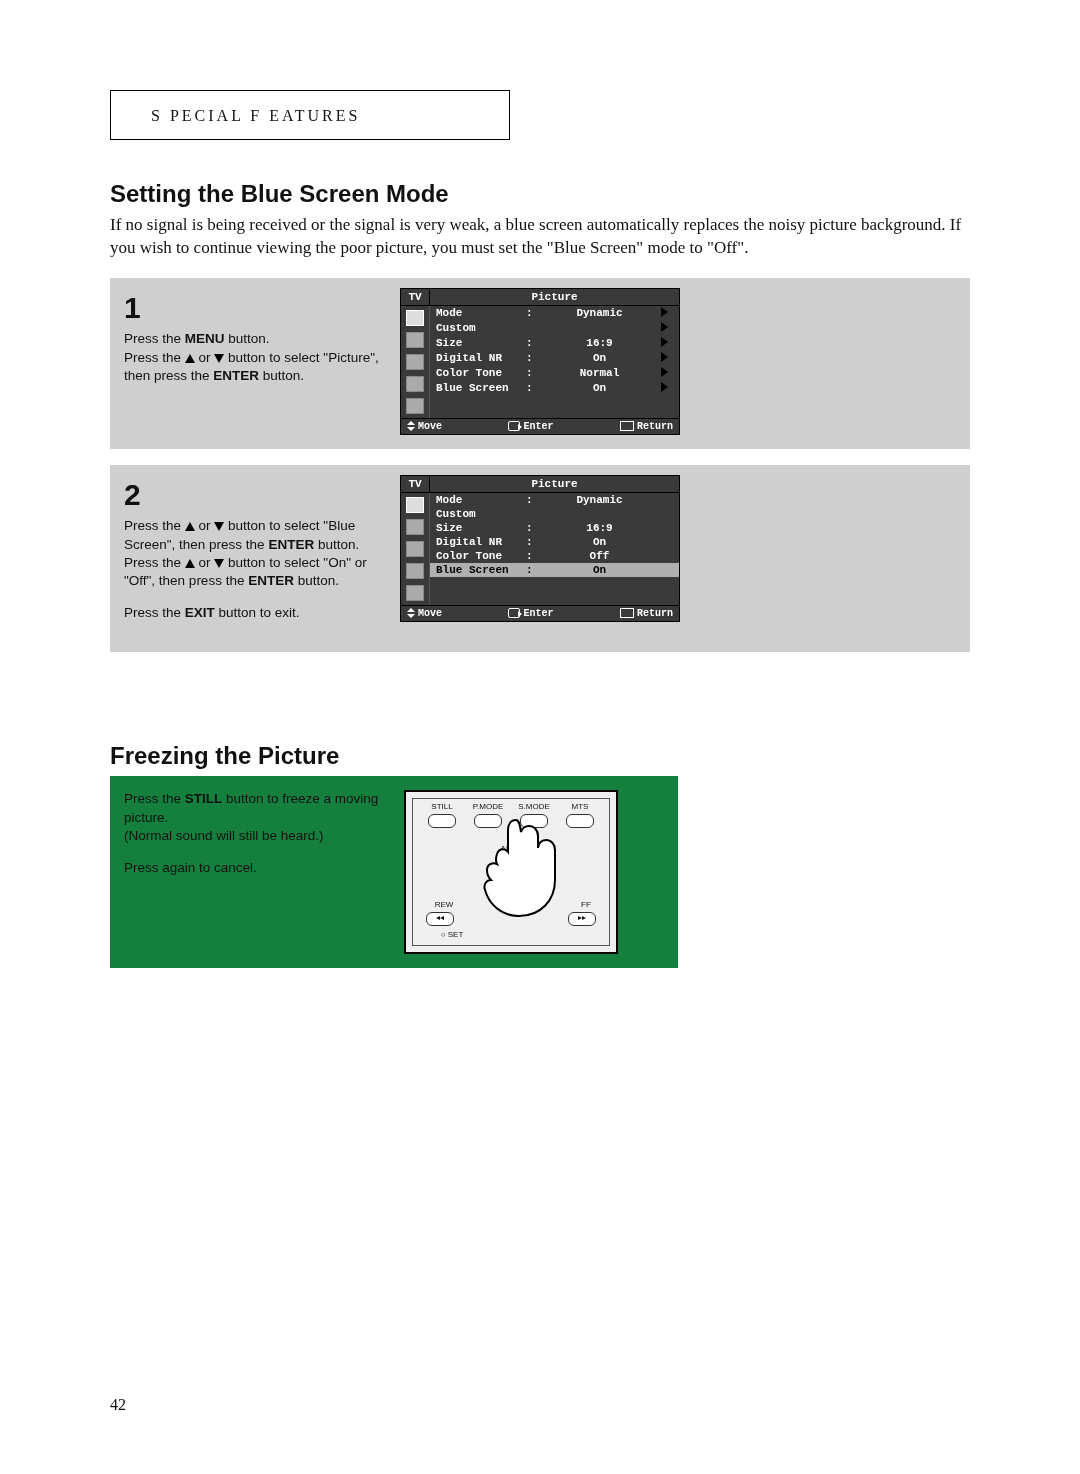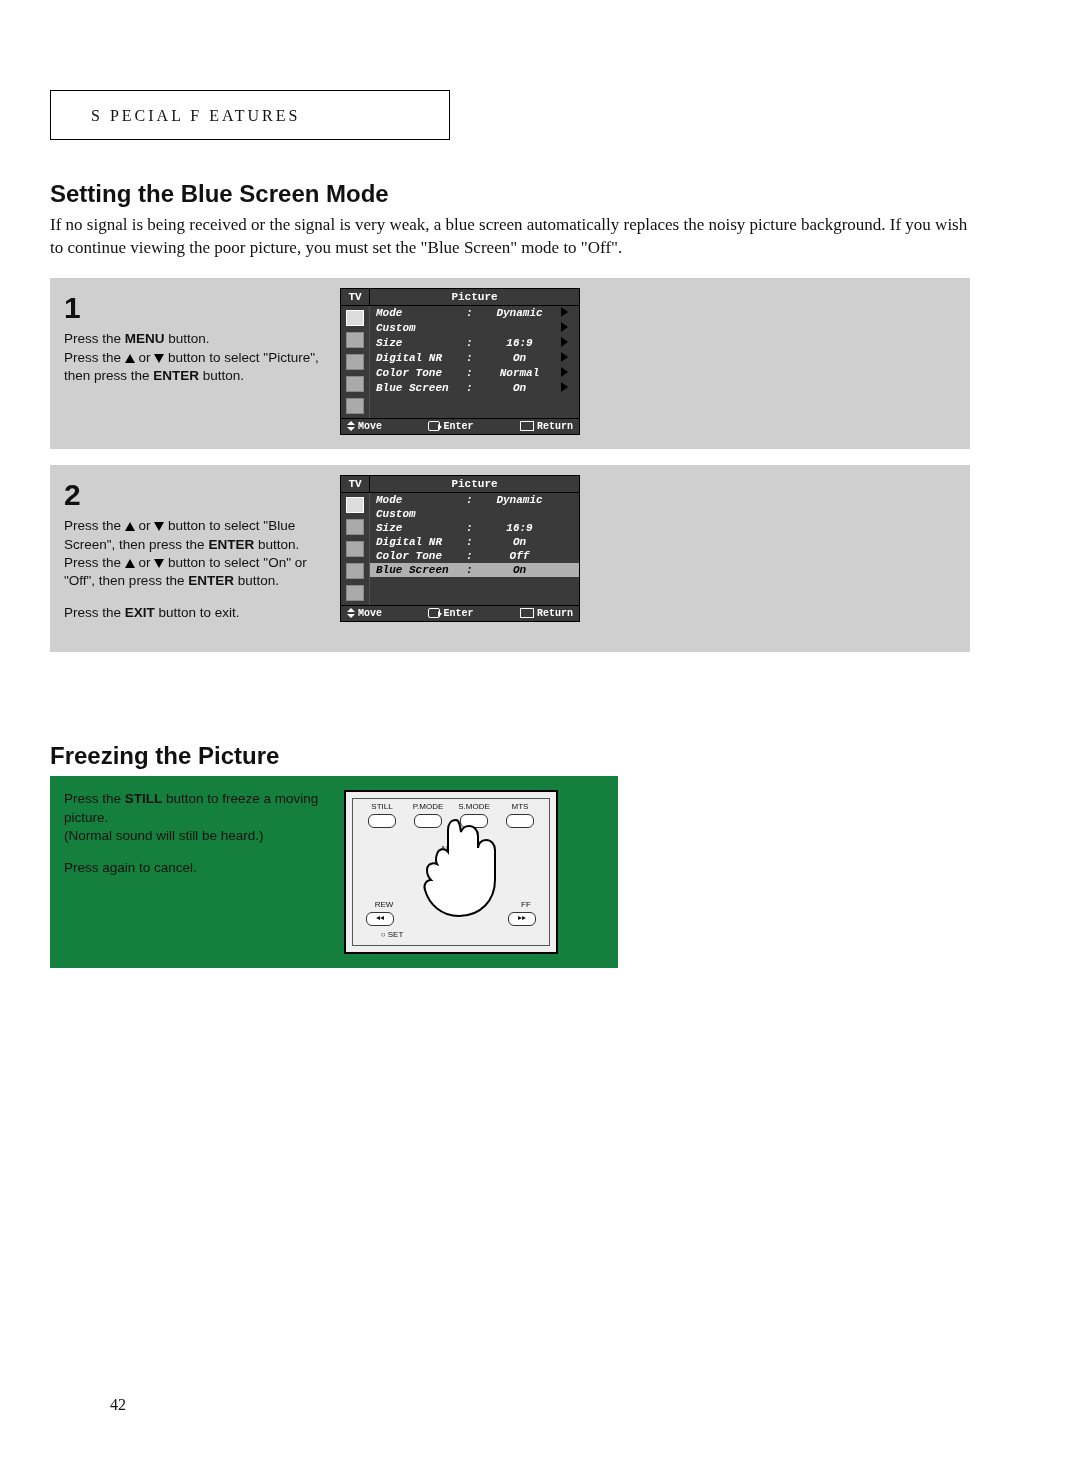--- a/index.html
+++ b/index.html
@@ -6,21 +6,21 @@
     margin: 0;
     padding: 0;
     background: #fff;
     font-family: Georgia, 'Times New Roman', serif;
     color: #111;
     width: 1080px;
     height: 1474px;
     position: relative;
   }
   .page {
-    padding: 90px 110px 0 50px;
+    padding: 90px 110px 0 110px;
   }
   .header-box {
     border: 1px solid #000;
     width: 340px;
     padding: 16px 18px 14px 40px;
     font-family: Georgia, serif;
     letter-spacing: 3px;
     font-size: 16px;
     font-variant: small-caps;
   }
@@ -57,34 +57,34 @@
   }
   .step-left b { font-weight: 700; }
   .arrow-up, .arrow-down {
     display: inline-block;
     width: 0; height: 0; vertical-align: middle;
   }
   .arrow-up { border-left:5px solid transparent; border-right:5px solid transparent; border-bottom:9px solid #000; }
   .arrow-down { border-left:5px solid transparent; border-right:5px solid transparent; border-top:9px solid #000; }
   .arrow-left { display:inline-block; width:0;height:0;border-top:6px solid transparent;border-bottom:6px solid transparent;border-right:10px solid #000; vertical-align:middle;}
   .osd {
-    width: 240px;
+    width: 280px;
     font-family: 'Courier New', monospace;
     font-size: 11px;
     font-weight: bold;
   }
   .osd-hdr {
     background:#3a3a3a;
     color:#fff;
     border:1px solid #000;
     display:flex;
   }
   .osd-hdr .tv { width:28px; text-align:center; padding:2px 0; border-right:1px solid #000;}
   .osd-hdr .title { flex:1; text-align:center; padding:2px 0;}
-  .osd-body { display:flex; border:1px solid #000; border-top:none; background:#3a3a3a;font-style:italic;}
+  .osd-body { display:flex; border:1px solid #000; border-top:none; background:#3a3a3a;}
   .osd-sidebar {
     width:28px;
     display:flex; flex-direction:column; align-items:center; gap:6px;
     padding:4px 0; border-right:1px solid #555;
   }
   .ico { width:16px; height:14px; background:#aaa; border:1px solid #888; }
   .ico.sel { background:#ddd; border:1px solid #fff; }
   .osd-list { flex:1; color:#fff; }
   .osd-row { display:flex; padding:1px 4px 1px 6px; align-items:center;}
   .osd-row.sel { background:#b0b0b0; color:#000;}

